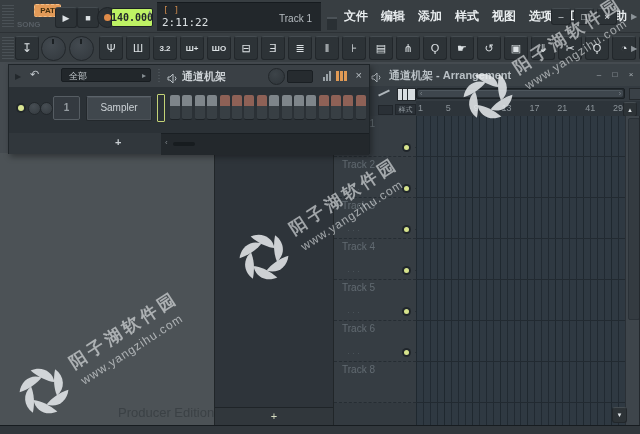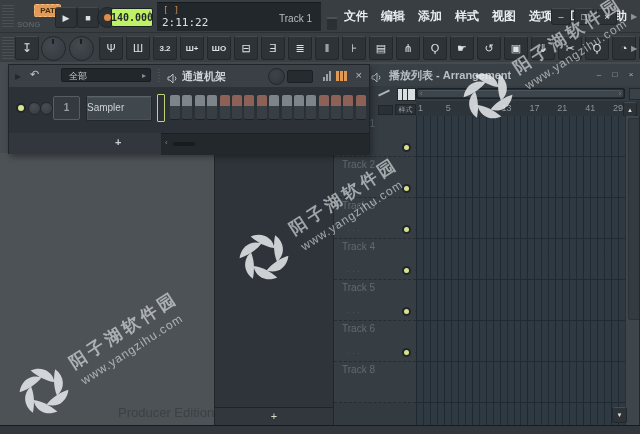--- a/index.html
+++ b/index.html
@@ -83,21 +83,21 @@
   .cr-x{position:absolute;right:7px;top:4px;color:#b7bdc2;font-size:11px;}
   .cr-b{position:absolute;left:0;top:22px;width:100%;height:46px;background:#2b3136;}
   .led{position:absolute;left:9px;top:18px;width:6px;height:6px;border-radius:50%;background:#d9e593;
        box-shadow:0 0 0 2px #20262a;}
   .sknob{position:absolute;top:15px;width:11px;height:11px;border-radius:50%;
          background:radial-gradient(circle at 40% 30%,#474e54,#33393e);border:1px solid #22272b;}
   .numbox{position:absolute;left:44px;top:9px;width:25px;height:22px;background:#343a40;border:1px solid #565d63;
           border-radius:2px;color:#969da2;font-size:10px;font-weight:bold;text-align:center;line-height:22px;}
   .sampler{position:absolute;left:77px;top:9px;width:64px;height:23px;background:#40474d;border:1px solid #23282c;
            border-top-color:#5b636a;border-radius:2px;box-shadow:inset 0 0 0 1px rgba(255,255,255,.06);
-           color:#ccd2d6;font-size:10px;text-align:left;line-height:22px;}
+           color:#ccd2d6;font-size:10px;text-align:center;line-height:22px;}
   .keyrect{position:absolute;left:148px;top:7px;width:6px;height:26px;border:1px solid #c3d276;border-radius:1px;}
   .steps{position:absolute;left:161px;top:8px;display:flex;gap:2.4px;}
   .step{width:10px;height:24px;border-radius:2px;border-bottom:1px solid #1d2226;}
   .s-gray{background:linear-gradient(180deg,#7e858a 0 45%,#383f44 45%);}
   .s-brown{background:linear-gradient(180deg,#8e6156 0 45%,#383f44 45%);}
   .cr-f{position:absolute;left:0;top:68px;width:100%;height:21px;background:#31373c;}
   .cr-add{position:absolute;left:106px;top:3px;color:#c9cfd3;font-size:11px;font-weight:bold;}
   .cr-scroll{position:absolute;left:152px;top:0;right:0;height:100%;background:#23282c;border-top:1px solid #1a1f23;}
   .cr-scroll i{position:absolute;left:4px;top:4px;color:#7f868b;font-size:8px;font-style:normal;}
   .cr-thumb{position:absolute;left:12px;top:8px;width:22px;height:4px;background:#171c1f;border-radius:2px;}
@@ -293,21 +293,21 @@
       <svg width="11" height="11" viewBox="0 0 11 11">
           <path d="M1 4h2l3-3v9L3 7H1z" fill="#8f969b"></path>
         </svg>
     </span>
     <span class="spk spk2">
       <svg width="11" height="11" viewBox="0 0 11 11">
           <path d="M1 4h2l3-3v9L3 7H1z" fill="none" stroke="#aab1b6"></path>
           <path d="M8 3.5q2 2 0 4" fill="none" stroke="#aab1b6"></path>
         </svg>
     </span>
-    <span class="pl-title">播放列表 - Arrangement</span>
+    <span class="pl-title">通道机架 - Arrangement</span>
     <div class="pl-wb">
       <div class="tbtn wb">–</div>
       <div class="tbtn wb">□</div>
       <div class="tbtn wb">×</div>
     </div>
   </div>
   <div class="pl-tools">
     <span class="pencil">
         <b></b>
       </span>

